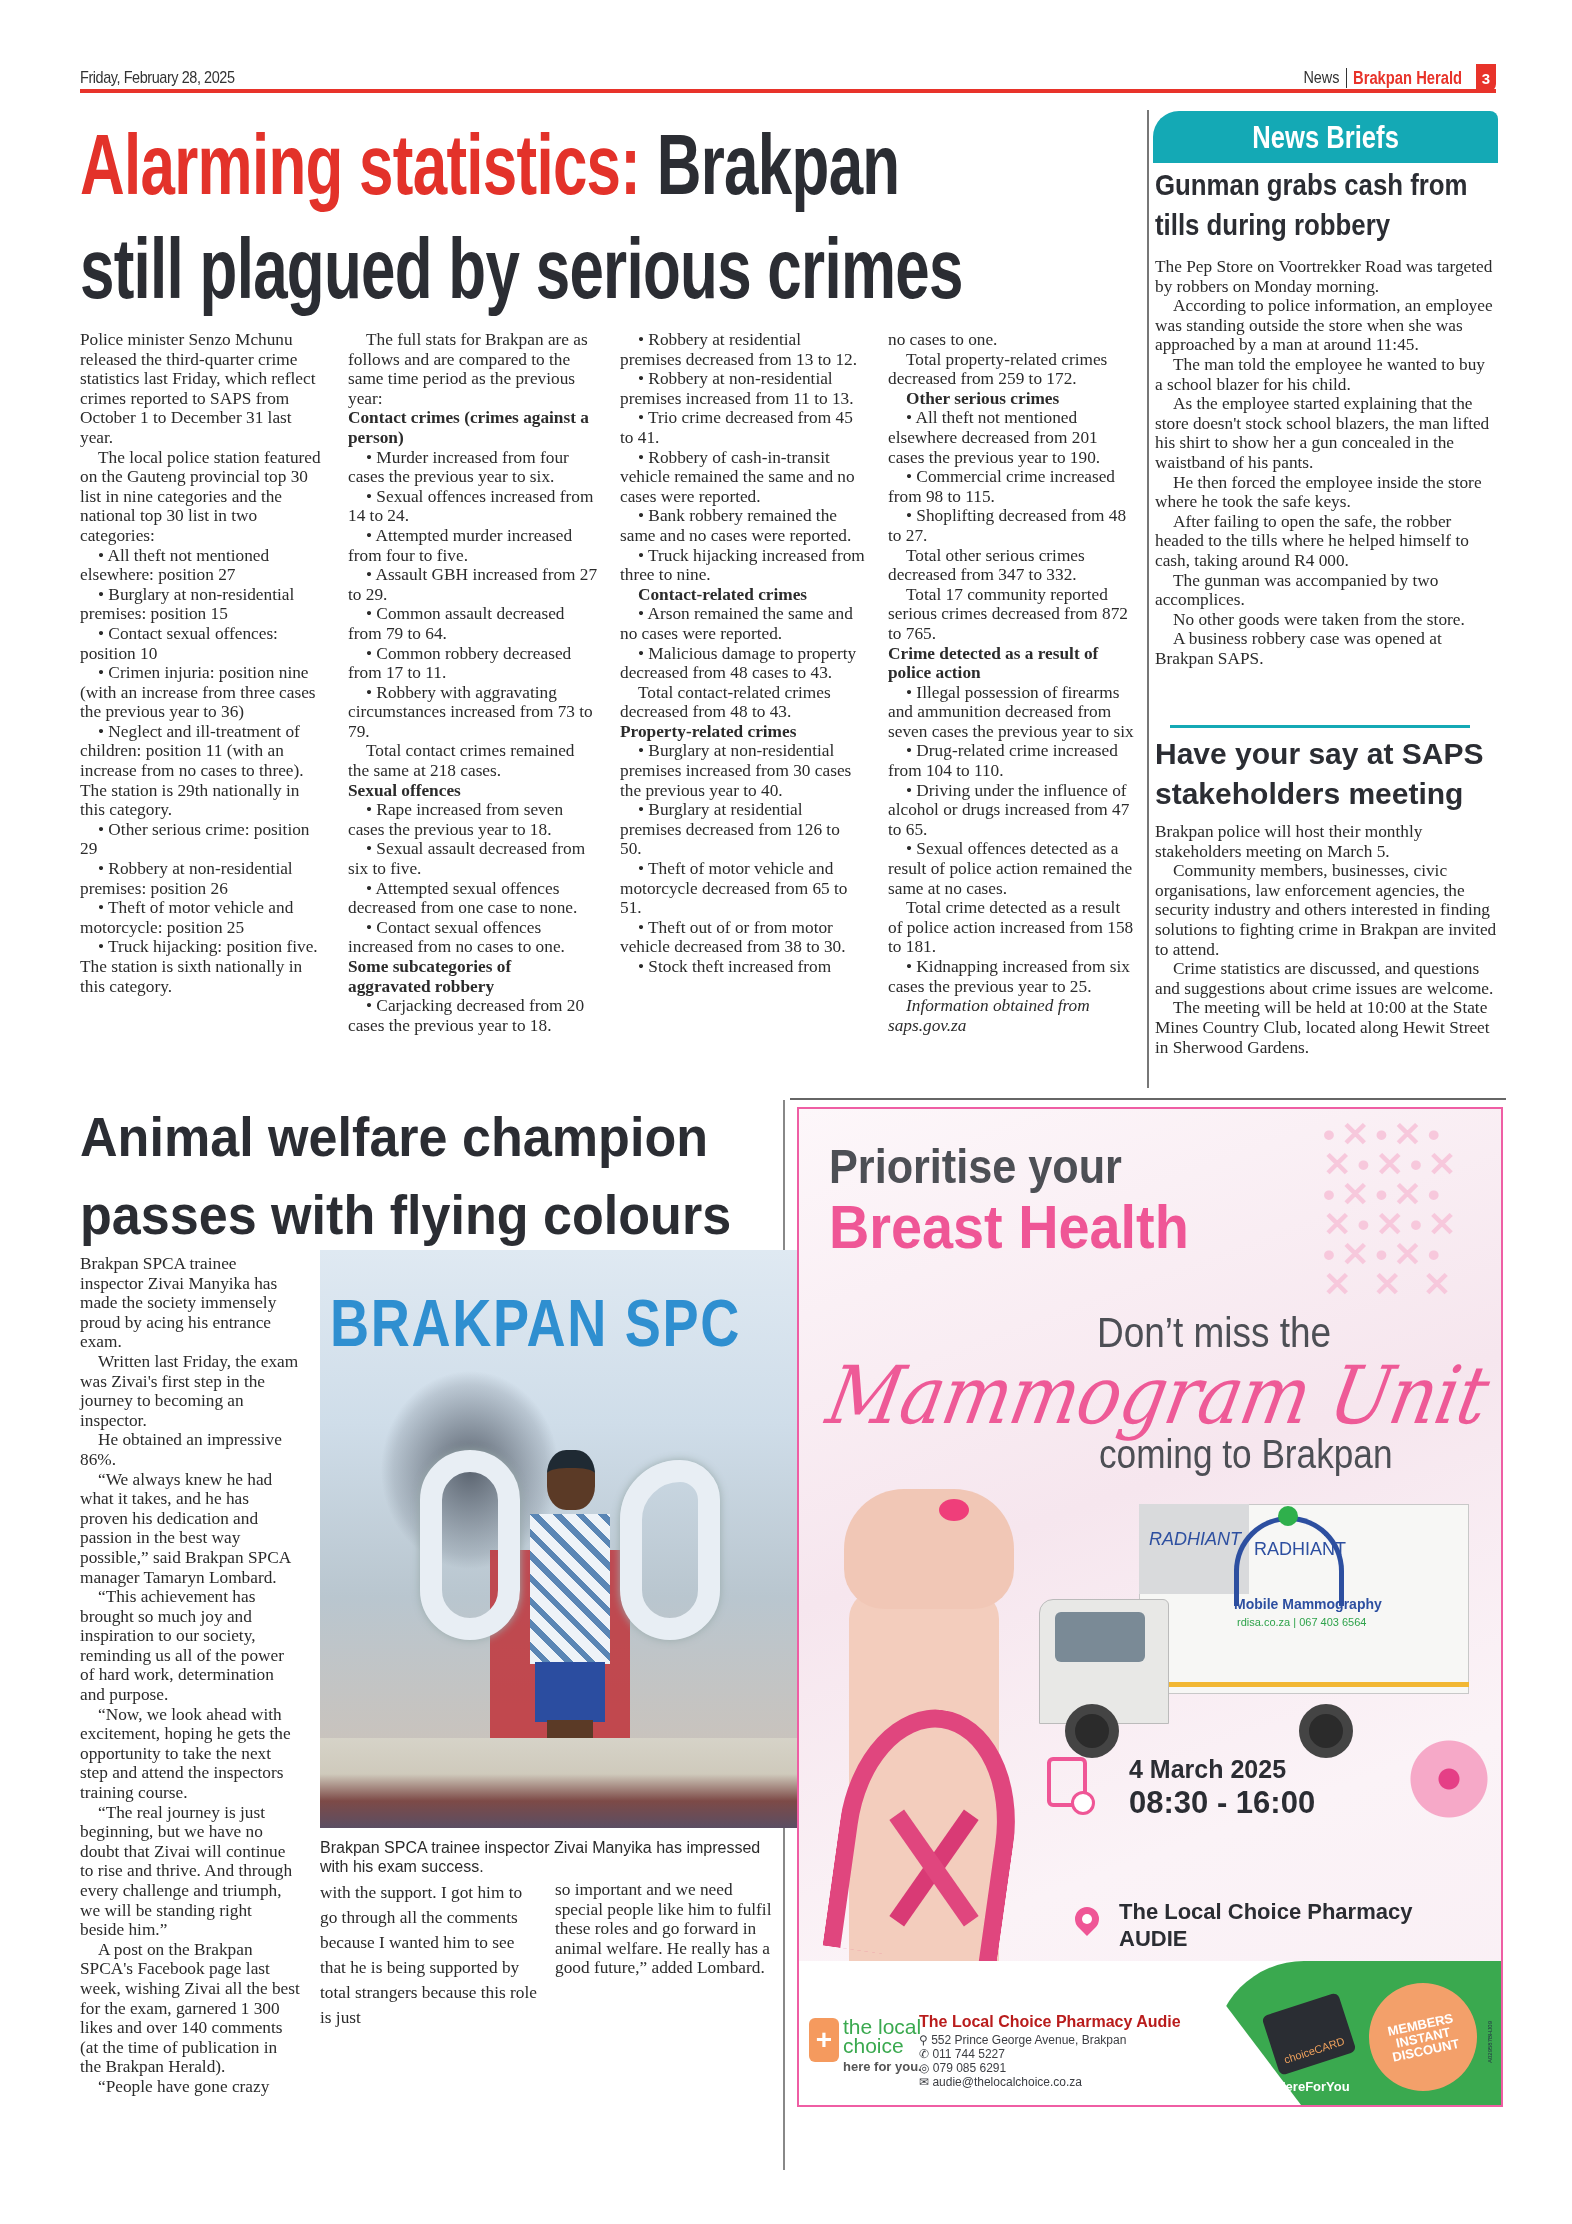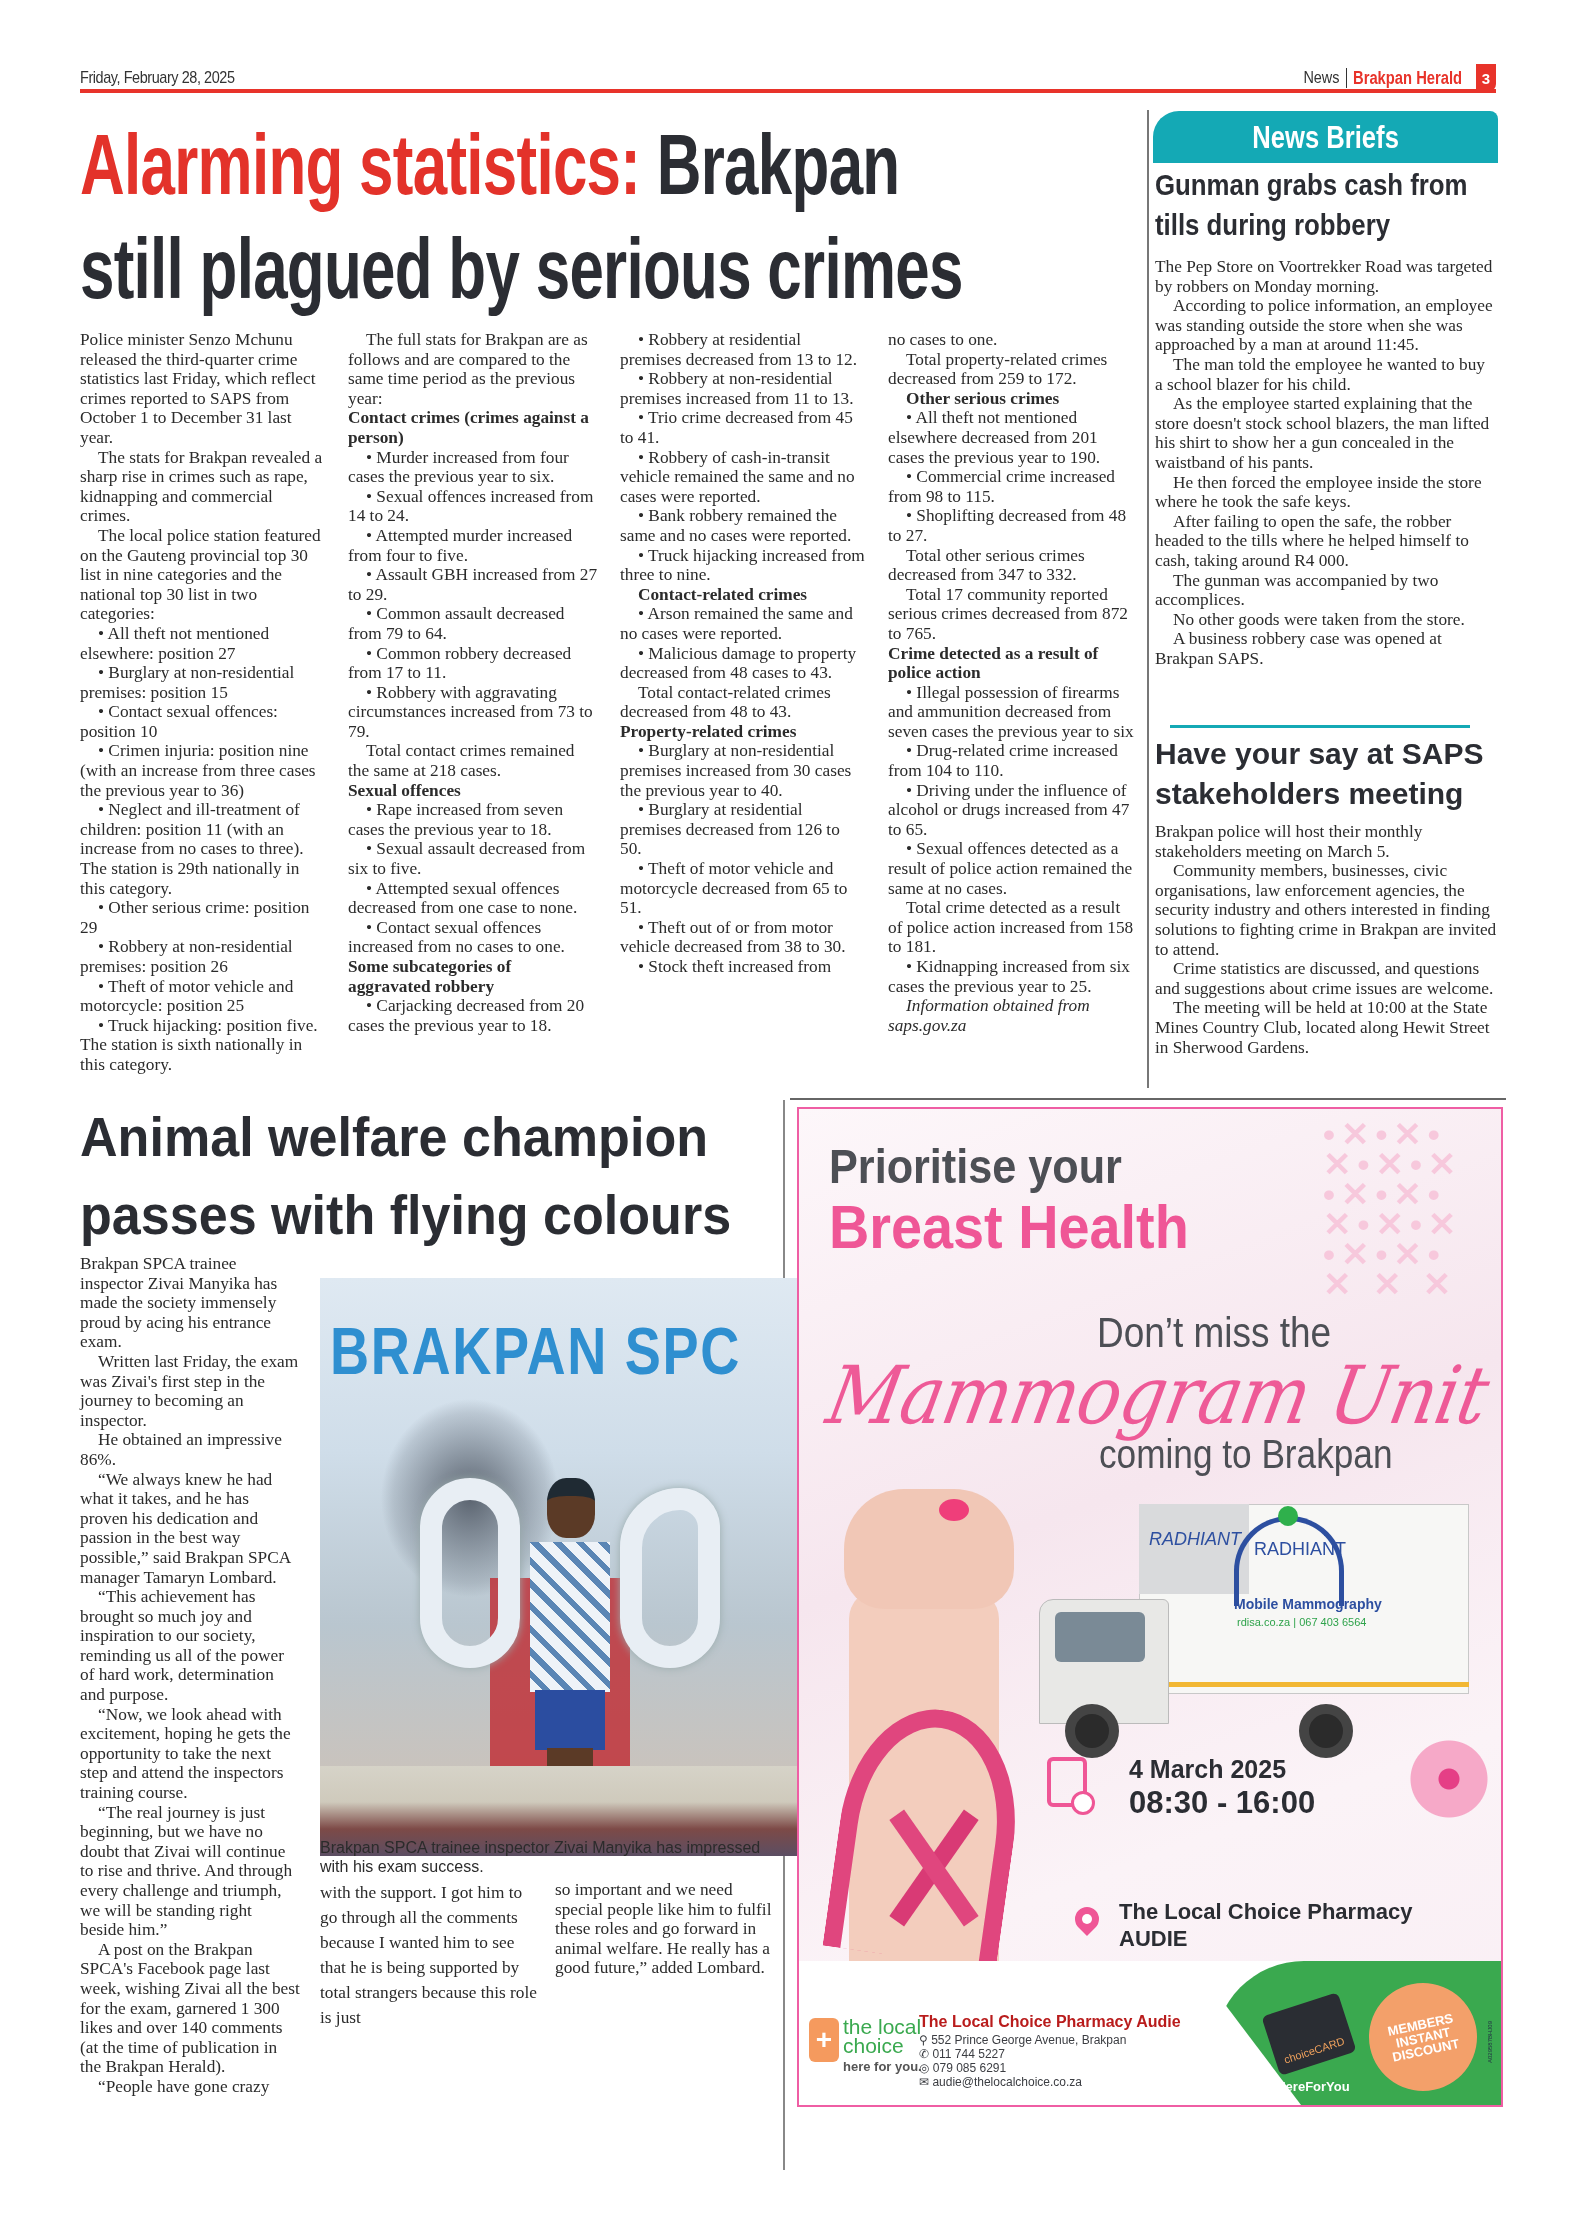--- a/index.html
+++ b/index.html
@@ -44,21 +44,21 @@
   .nb2-body p.noind { text-indent: 0; }
 
   .sec-rule { position: absolute; left: 790px; top: 1098px; width: 716px; height: 2px; background: #666; }
   .sec-vrule { position: absolute; left: 783px; top: 1100px; width: 2px; height: 1070px; background: #888; }
 
   .a2-head { position: absolute; left: 80px; top: 1098px; width: 700px; font-family: "Liberation Sans", sans-serif; font-size: 56px; line-height: 78px; color: #2b2d33; transform: scaleX(0.93); transform-origin: left top; width: 760px; }
   .a2-col1 { position: absolute; left: 80px; top: 1254px; width: 220px; font-size: 17.3px; line-height: 19.6px; color: #2b2b2b; }
   .a2-col1 p { text-indent: 18px; }
   .a2-col1 p.noind { text-indent: 0; }
 
-  .photo { position: absolute; left: 320px; top: 1278px; width: 536px; height: 578px; overflow: hidden; background: linear-gradient(180deg, #dfe9f2 0%, #cfdde9 30%, #b9c6cf 60%, #c9c3bd 85%, #8a5a4e 94%, #6b4a48 100%); }
+  .photo { position: absolute; left: 320px; top: 1250px; width: 536px; height: 578px; overflow: hidden; background: linear-gradient(180deg, #dfe9f2 0%, #cfdde9 30%, #b9c6cf 60%, #c9c3bd 85%, #8a5a4e 94%, #6b4a48 100%); }
   .photo .sign { position: absolute; left: 10px; top: 35px; font-family: "Liberation Sans", sans-serif; font-weight: bold; font-size: 66px; color: #2f8fd0; letter-spacing: 2px; transform: scaleX(0.82); transform-origin: left; white-space: nowrap; }
   .photo .mural { position: absolute; left: 60px; top: 120px; width: 180px; height: 200px; background: radial-gradient(ellipse at center, #5b6470 0%, rgba(91,100,112,0.2) 60%, transparent 70%); }
   .photo .red { position: absolute; left: 170px; top: 300px; width: 140px; height: 260px; background: #c0333a; opacity: 0.85; }
   .photo .balloon8 { position: absolute; left: 100px; top: 200px; width: 100px; height: 190px; border: 22px solid #e8eef4; border-radius: 50px; box-shadow: 0 0 8px #9aa; }
   .photo .balloon6 { position: absolute; left: 300px; top: 210px; width: 100px; height: 180px; border: 22px solid #e8eef4; border-radius: 60px 40px 50px 50px; box-shadow: 0 0 8px #9aa; }
   .photo .person { position: absolute; left: 215px; top: 200px; width: 70px; height: 360px; }
   .photo .head { position: absolute; left: 12px; top: 0; width: 48px; height: 60px; background: #5b3a26; border-radius: 40%; border-top: 18px solid #1f2a33; }
   .photo .shirt { position: absolute; left: -5px; top: 64px; width: 80px; height: 150px; background: repeating-linear-gradient(45deg, #eef3f8 0 10px, #5a86b5 10px 16px); }
   .photo .shorts { position: absolute; left: 0; top: 212px; width: 70px; height: 60px; background: #2b4da0; }
   .photo .legs { position: absolute; left: 12px; top: 270px; width: 46px; height: 80px; background: #5b3a26; }
@@ -135,21 +135,20 @@
     <span class="paper">Brakpan Herald</span>
     <span class="pagenum">3</span>
   </div>
 </div>
 <div class="header-rule"></div>
 
 <h1 class="headline"><span class="red">Alarming statistics:</span><span> Brakpan</span><br><span>still plagued by serious crimes</span></h1>
 
 <div class="col c1">
     <p class="noind">Police minister Senzo Mchunu released the third-quarter crime statistics last Friday, which reflect crimes reported to SAPS from October 1 to December 31 last year.</p>
-    <p>The stats for Brakpan revealed a sharp rise in crimes such as rape, kidnapping and commercial crimes.</p>
     <p>The local police station featured on the Gauteng provincial top 30 list in nine categories and the national top 30 list in two categories:</p>
     <p>• All theft not mentioned elsewhere: position 27</p>
     <p>• Burglary at non-residential premises: position 15</p>
     <p>• Contact sexual offences: position 10</p>
     <p>• Crimen injuria: position nine (with an increase from three cases the previous year to 36)</p>
     <p>• Neglect and ill-treatment of children: position 11 (with an increase from no cases to three). The station is 29th nationally in this category.</p>
     <p>• Other serious crime: position 29</p>
     <p>• Robbery at non-residential premises: position 26</p>
     <p>• Theft of motor vehicle and motorcycle: position 25</p>
     <p>• Truck hijacking: position five. The station is sixth nationally in this category.</p>

